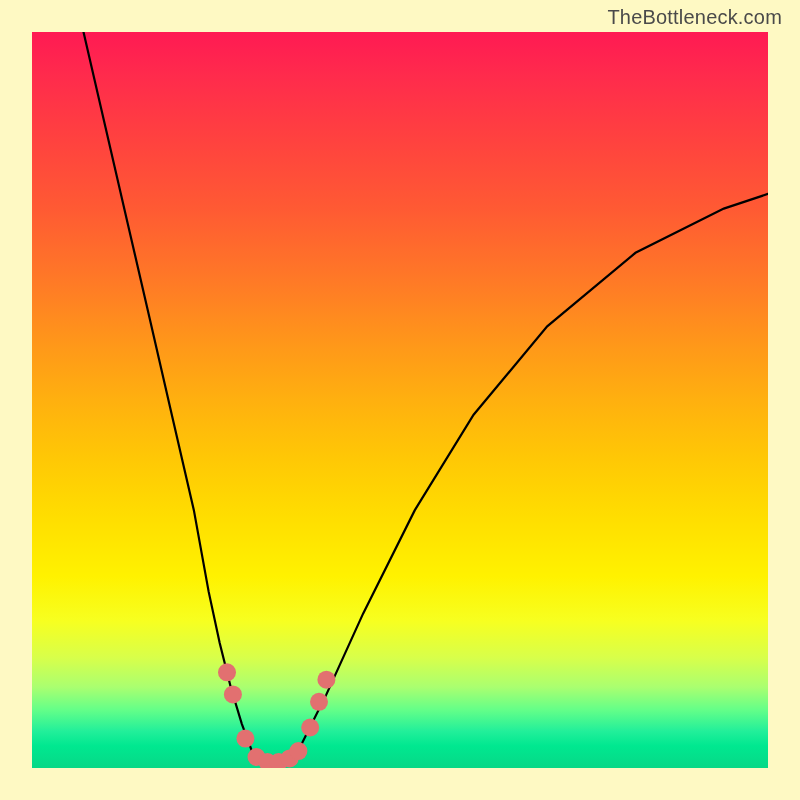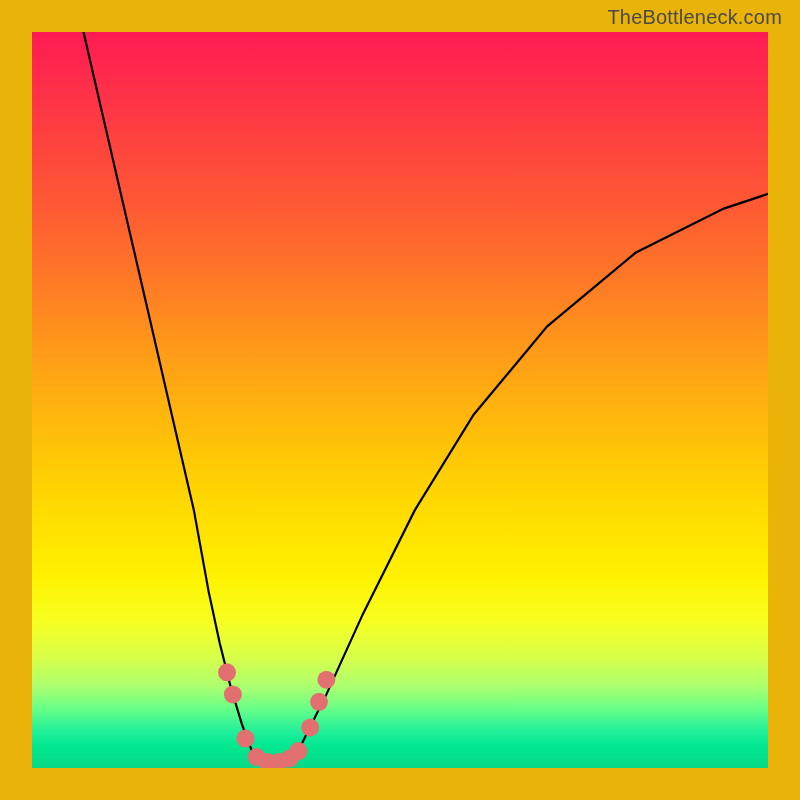--- a/index.html
+++ b/index.html
@@ -10,21 +10,21 @@
     background: #000;
     overflow: hidden;
     font-family: Arial, Helvetica, sans-serif;
   }
   .frame {
     position: absolute;
     left: 0;
     top: 0;
     width: 800px;
     height: 800px;
-    background: #eab308;
+    background: #fef9c3;
   }
   .plot-area {
     position: absolute;
     left: 32px;
     top: 32px;
     width: 736px;
     height: 736px;
     
     background: linear-gradient(
       to bottom,

